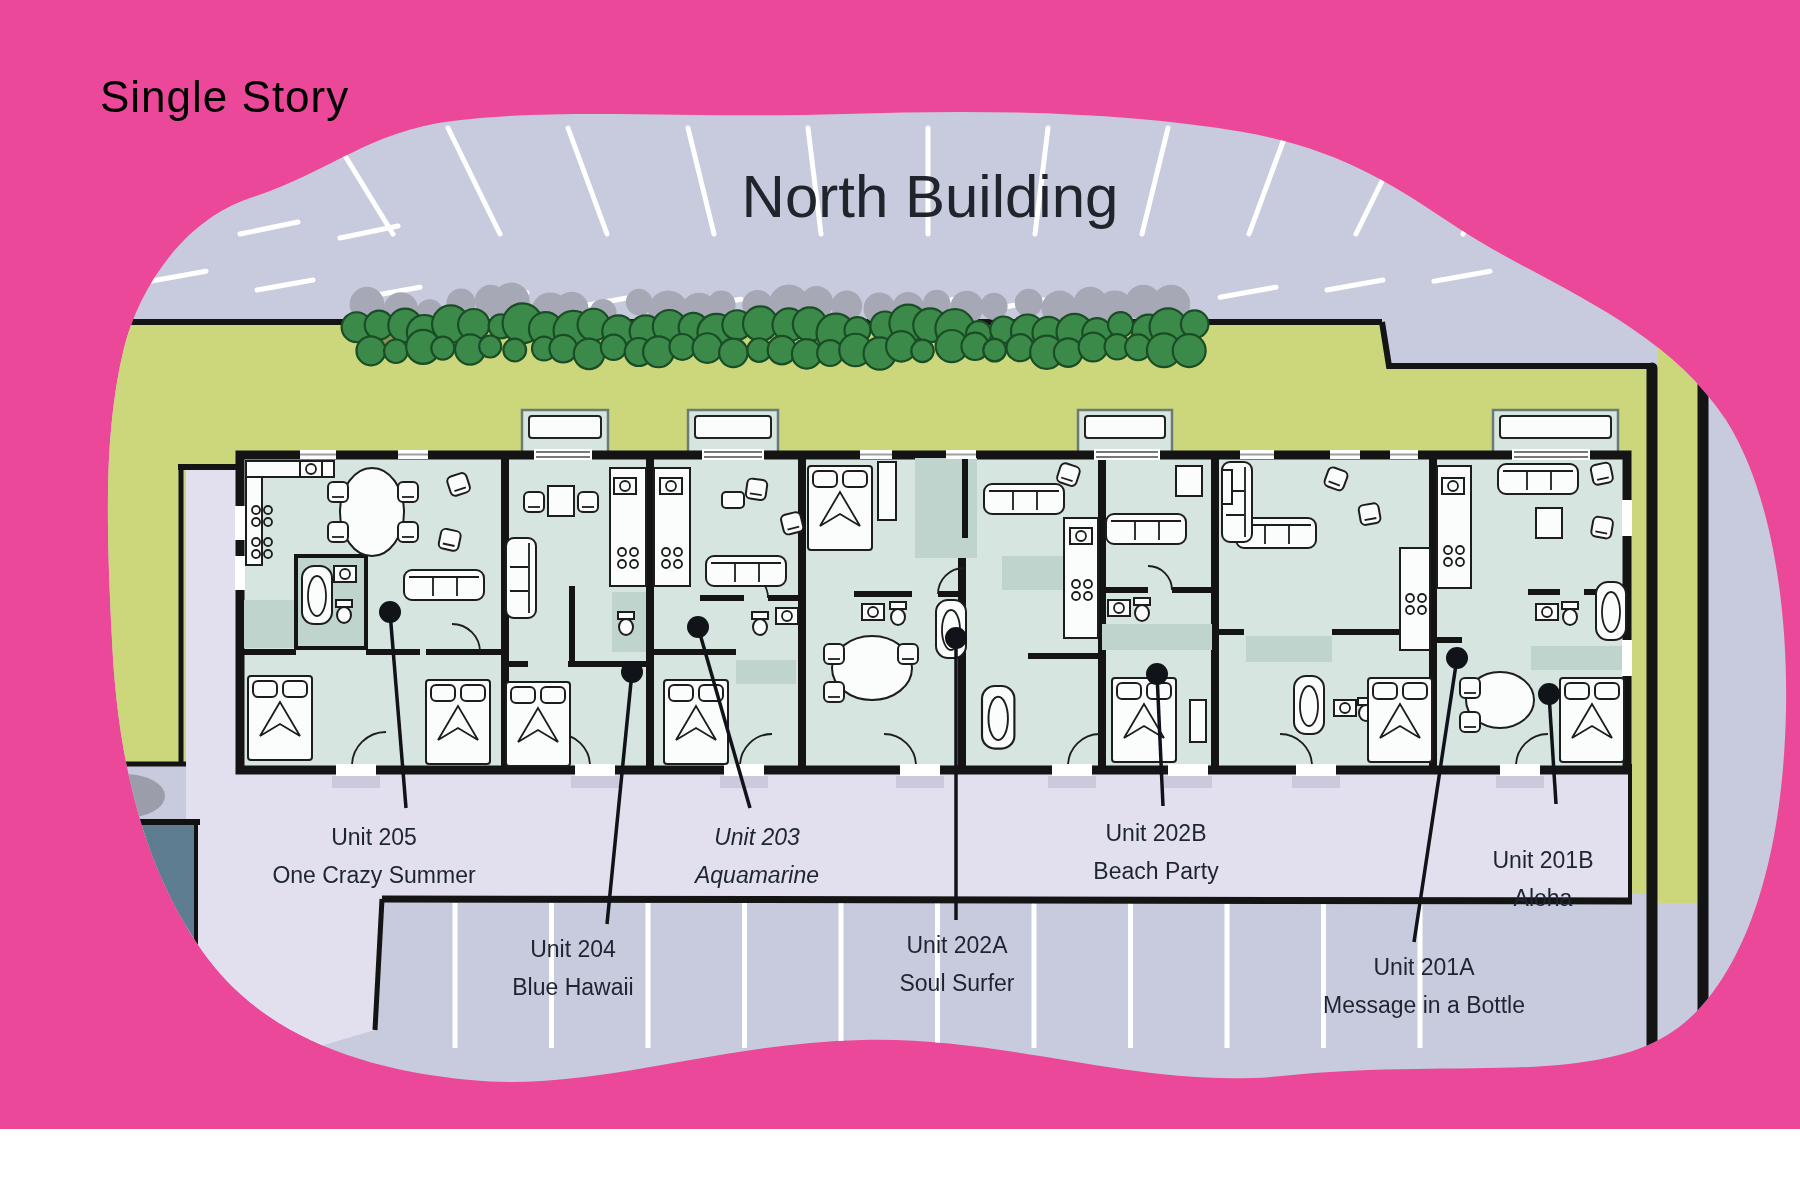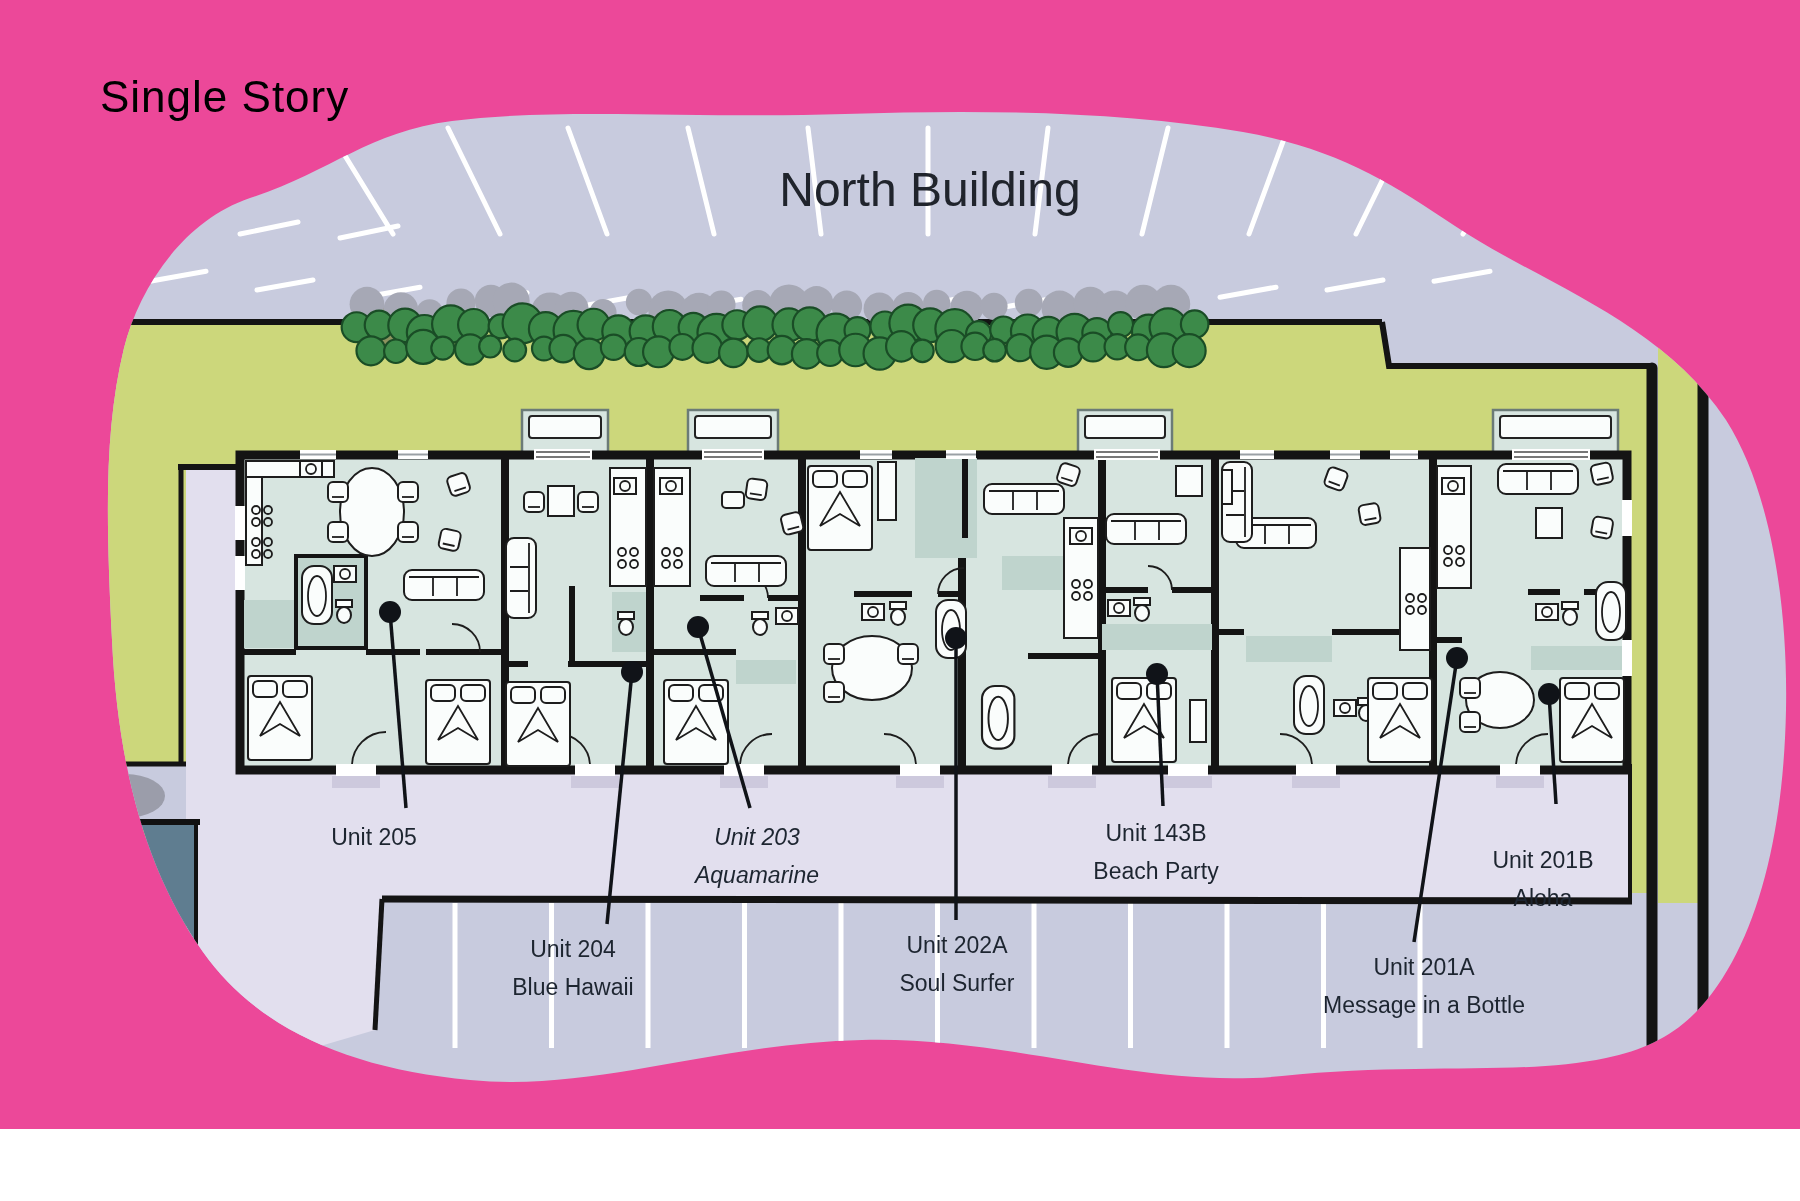--- a/index.html
+++ b/index.html
@@ -2,21 +2,21 @@
 <html style="--c-parking: #c8cbde; --c-walkway: #e2dfee; --c-grass: #ccd77b; --c-wall: #141414; --c-floor: #d7e5e0; --c-shade: #bfd4cd; --c-roof: #5f7d90; --c-label: #1d2530; --c-title: #20242c;"><head>
 <meta charset="utf-8">
 <style>
   html,body{margin:0;padding:0;background:#ffffff;}
   body{font-family:"Liberation Sans", sans-serif;}
   .stage{position:relative;width:1800px;height:1129px;overflow:hidden;background:#ec4899;}
   .stage svg{position:absolute;left:0;top:0;}
   .title-small{position:absolute;left:100px;top:72px;font-size:44px;letter-spacing:1px;
     color:#000;font-weight:500;white-space:nowrap;}
   .title-big{position:absolute;left:930px;top:162px;transform:translateX(-50%);
-    font-size:48px;color:var(--c-title,#20242c);font-weight:500;white-space:nowrap;}
+    font-size:60px;color:var(--c-title,#20242c);font-weight:500;white-space:nowrap;}
   .u-label{position:absolute;transform:translateX(-50%);text-align:center;
     color:var(--c-label,#1d2530);font-size:23px;line-height:38px;white-space:nowrap;}
   
   .furn{fill:#fafdfc;stroke:#1d1d1d;stroke-width:2px;}
   .thin{fill:none;stroke:#1d1d1d;stroke-width:1.8px;}
   .wallseg{fill:none;stroke:var(--c-wall,#141414);stroke-width:6px;}
   .shade{fill:var(--c-shade,#bfd4cd);stroke:none;}
   .callout-line{stroke:#101318;stroke-width:3.5px;}
   .callout-dot{fill:#101318;}
 </style>
@@ -490,27 +490,28 @@
   </g>
 
   <rect x="0" y="1196" width="1800" height="5" fill="#000"></rect>
 </svg>
 
 <div class="title-small">Single Story</div>
 <div class="title-big">North Building</div>
 
 <div class="u-label" style="left:374px;top:818px;">
   <div>Unit 205</div>
+  <div>One Crazy Summer</div>
 </div>
 <div class="u-label" style="left:757px;top:818px;font-style:italic;">
   <div>Unit 203</div>
   <div>Aquamarine</div>
 </div>
 <div class="u-label" style="left:1156px;top:814px;">
-  <div>Unit 143B</div>
+  <div>Unit 202B</div>
   <div>Beach Party</div>
 </div>
 <div class="u-label" style="left:1543px;top:812px;margin-top:29px;">
   <div>Unit 201B</div>
   <div>Aloha</div>
 </div>
 <div class="u-label" style="left:573px;top:930px;">
   <div>Unit 204</div>
   <div>Blue Hawaii</div>
 </div>

